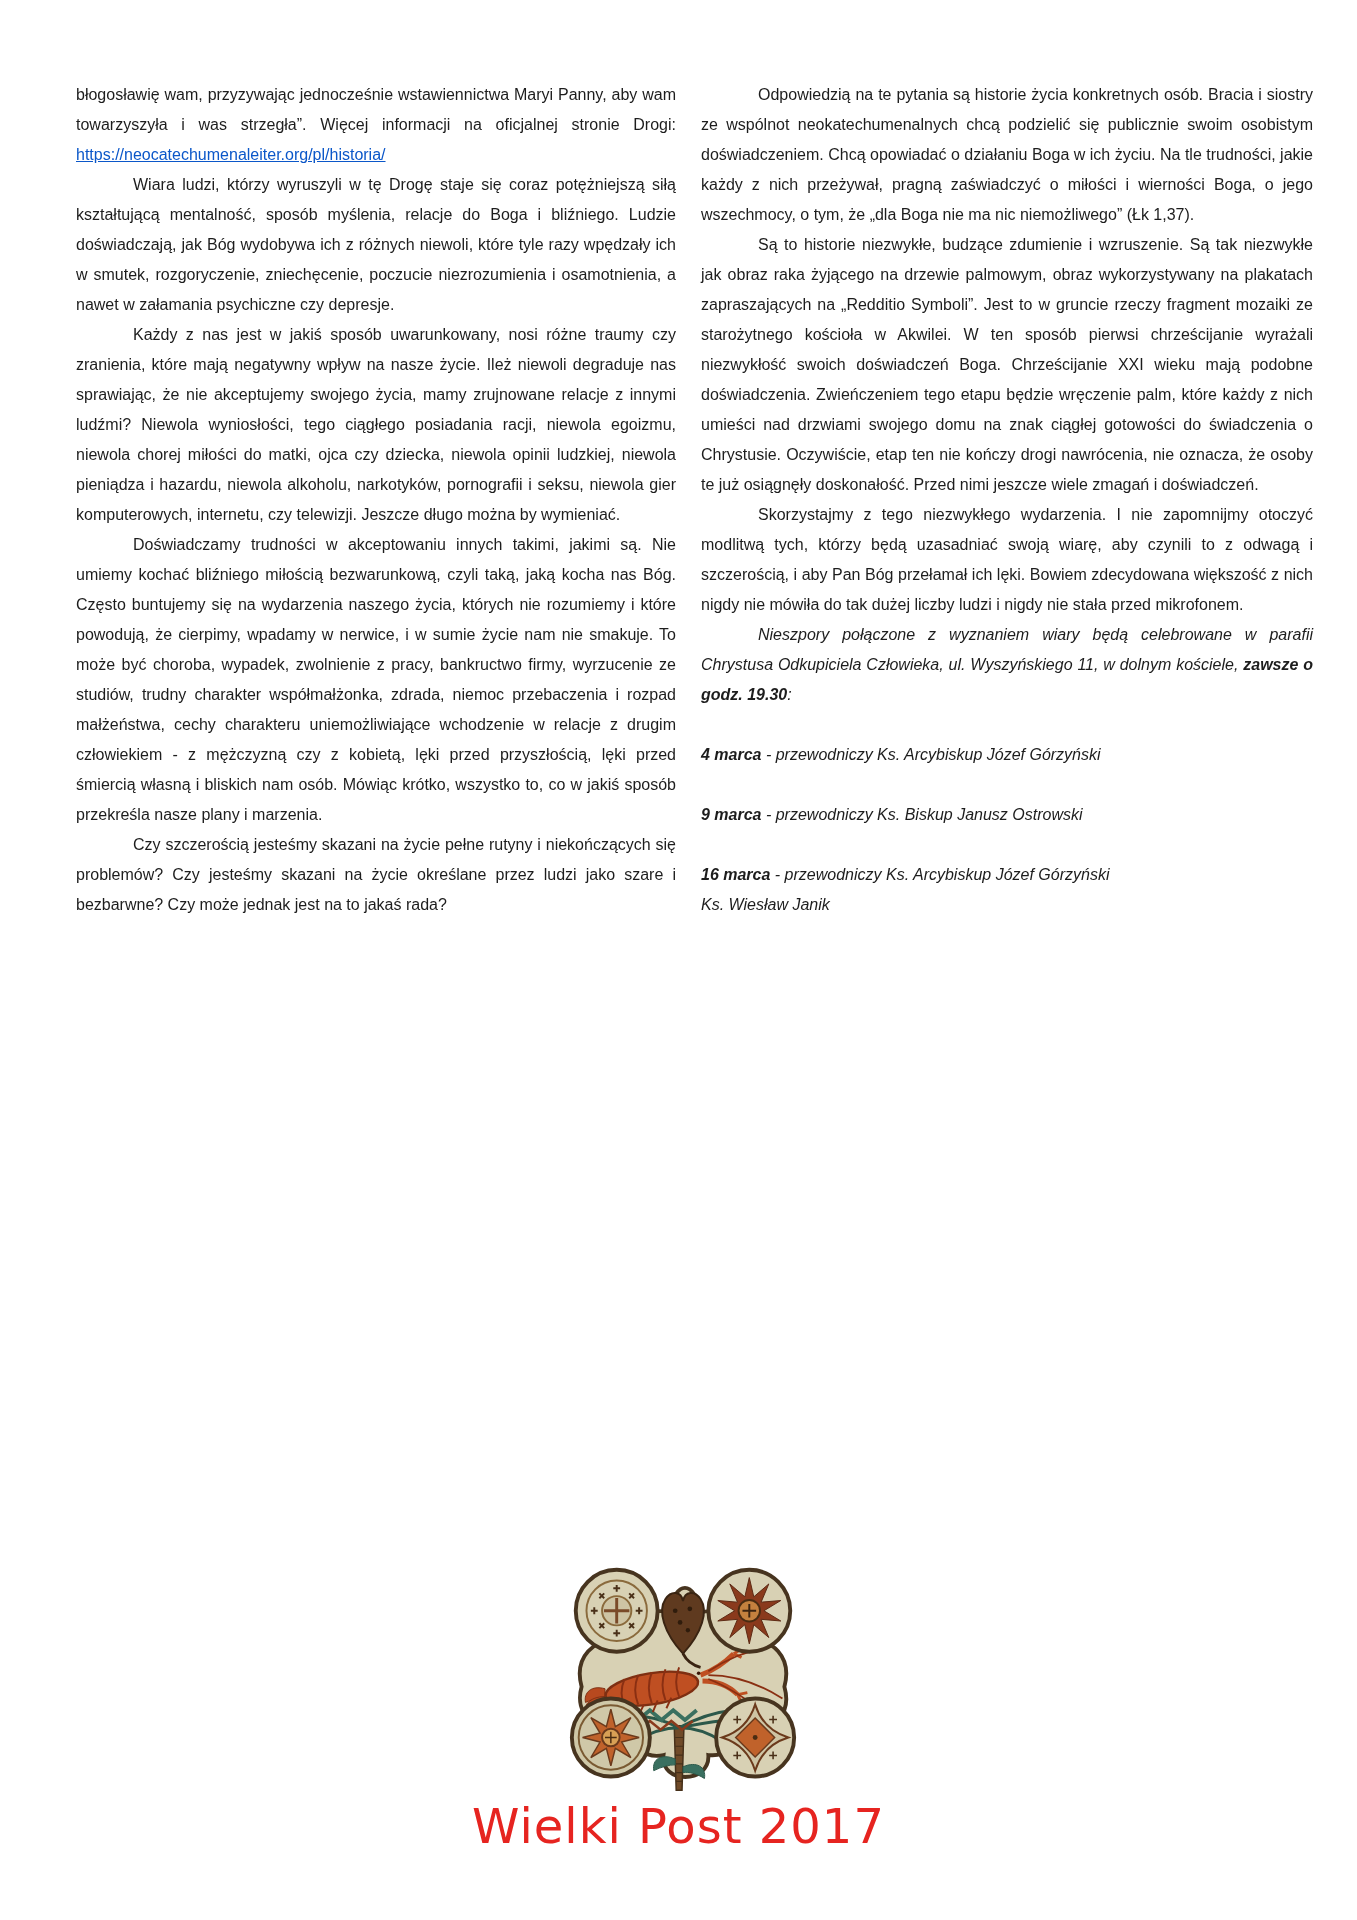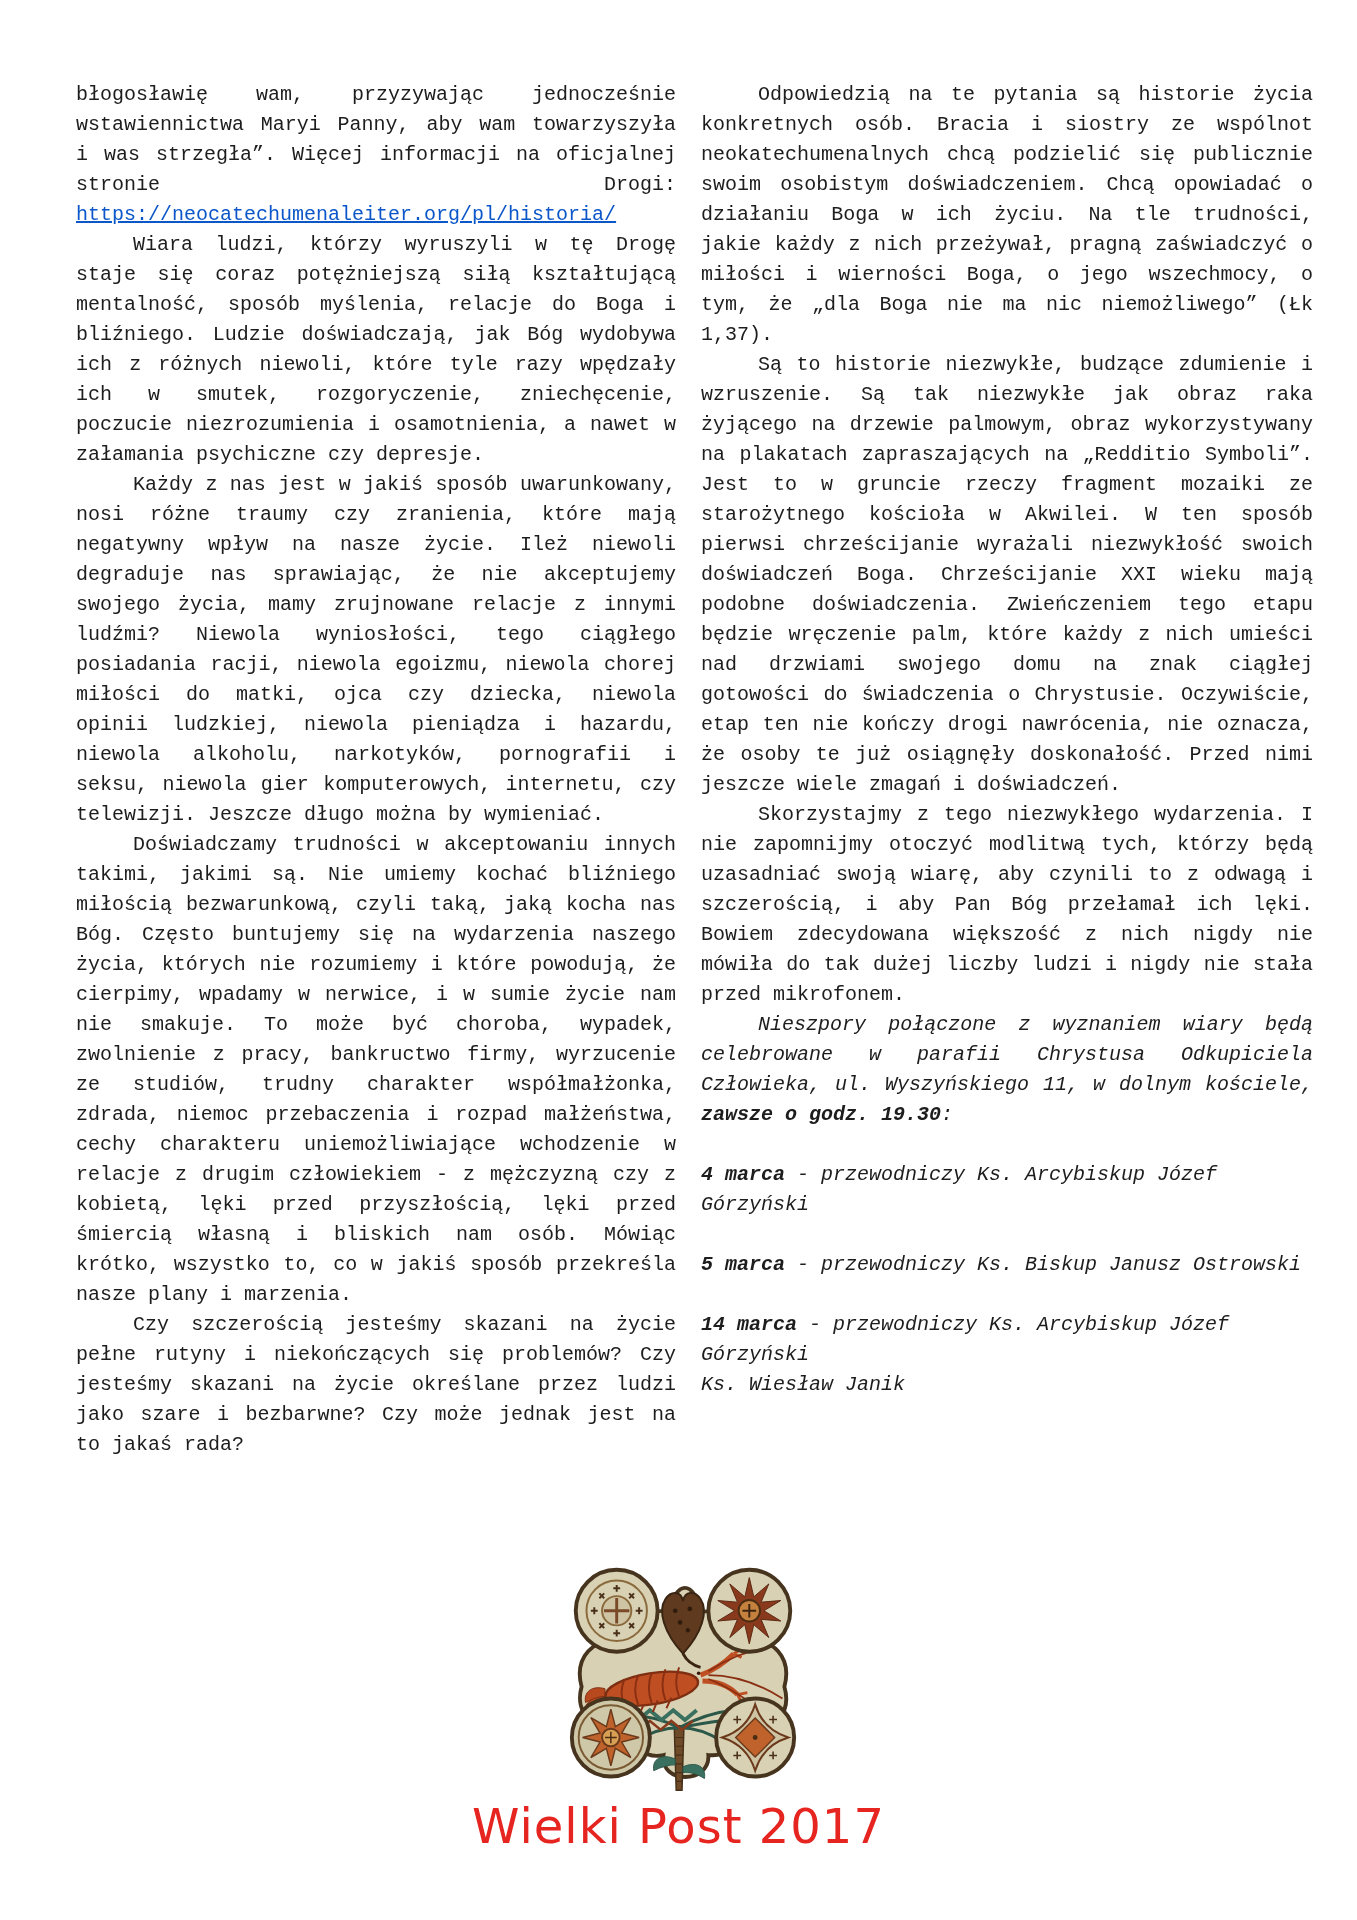--- a/index.html
+++ b/index.html
@@ -13,24 +13,23 @@
     overflow:hidden;
   }
   .columns{
     position:absolute;
     left:76px;
     top:80px;
     display:flex;
     gap:25px;
   }
   .col{
-    font-size:20px;
+    font-size:16px;
     line-height:30px;
     text-align:justify;
-    font-family:Liberation Mono, monospace;
   }
   .col-left{width:600px;}
   .col-right{width:612px;}
   p.par{margin:0;padding:0;}
   p.par.indent{text-indent:57px;}
   a.link{color:var(--link-color,#0b57c9);text-decoration:underline;cursor:pointer;}
   .announcement{
     margin-top:62px;
     font-style:italic;
   }
@@ -88,22 +87,22 @@
       <div>
           <p class="par indent">Odpowiedzią na te pytania są historie życia konkretnych osób. Bracia i siostry ze wspólnot neokatechumenalnych chcą podzielić się publicznie swoim osobistym doświadczeniem. Chcą opowiadać o działaniu Boga w ich życiu. Na tle trudności, jakie każdy z nich przeżywał, pragną zaświadczyć o miłości i wierności Boga, o jego wszechmocy, o tym, że „dla Boga nie ma nic niemożliwego” (Łk 1,37).</p>
           <p class="par indent">Są to historie niezwykłe, budzące zdumienie i wzruszenie. Są tak niezwykłe jak obraz raka żyjącego na drzewie palmowym, obraz wykorzystywany na plakatach zapraszających na „Redditio Symboli”. Jest to w gruncie rzeczy fragment mozaiki ze starożytnego kościoła w Akwilei. W ten sposób pierwsi chrześcijanie wyrażali niezwykłość swoich doświadczeń Boga. Chrześcijanie XXI wieku mają podobne doświadczenia. Zwieńczeniem tego etapu będzie wręczenie palm, które każdy z nich umieści nad drzwiami swojego domu na znak ciągłej gotowości do świadczenia o Chrystusie. Oczywiście, etap ten nie kończy drogi nawrócenia, nie oznacza, że osoby te już osiągnęły doskonałość. Przed nimi jeszcze wiele zmagań i doświadczeń.</p>
           <p class="par indent">Skorzystajmy z tego niezwykłego wydarzenia. I nie zapomnijmy otoczyć modlitwą tych, którzy będą uzasadniać swoją wiarę, aby czynili to z odwagą i szczerością, i aby Pan Bóg przełamał ich lęki. Bowiem zdecydowana większość z nich nigdy nie mówiła do tak dużej liczby ludzi i nigdy nie stała przed mikrofonem.</p>
         </div>
 
       <p class="par indent announcement"><span>Nieszpory połączone z wyznaniem wiary będą celebrowane w parafii Chrystusa Odkupiciela Człowieka, ul. Wyszyńskiego 11, w dolnym kościele, </span><strong>zawsze o godz. 19.30</strong><span>:</span></p>
 
       <div class="schedule-list">
           <div class="schedule-line"><strong>4 marca</strong> - przewodniczy Ks. Arcybiskup Józef Górzyński</div>
-          <div class="schedule-line"><strong>5 marca</strong> - przewodniczy Ks. Biskup Janusz Ostrowski</div>
-          <div class="schedule-line"><strong>14 marca</strong> - przewodniczy Ks. Arcybiskup Józef Górzyński</div>
+          <div class="schedule-line"><strong>9 marca</strong> - przewodniczy Ks. Biskup Janusz Ostrowski</div>
+          <div class="schedule-line"><strong>16 marca</strong> - przewodniczy Ks. Arcybiskup Józef Górzyński</div>
         </div>
 
       <p class="par signature">Ks. Wiesław Janik</p>
     </div>
 
   </div>
 
   <div class="mosaic-wrap">
     <svg viewBox="0 0 240 245" width="234" height="239" xmlns="http://www.w3.org/2000/svg">
 

